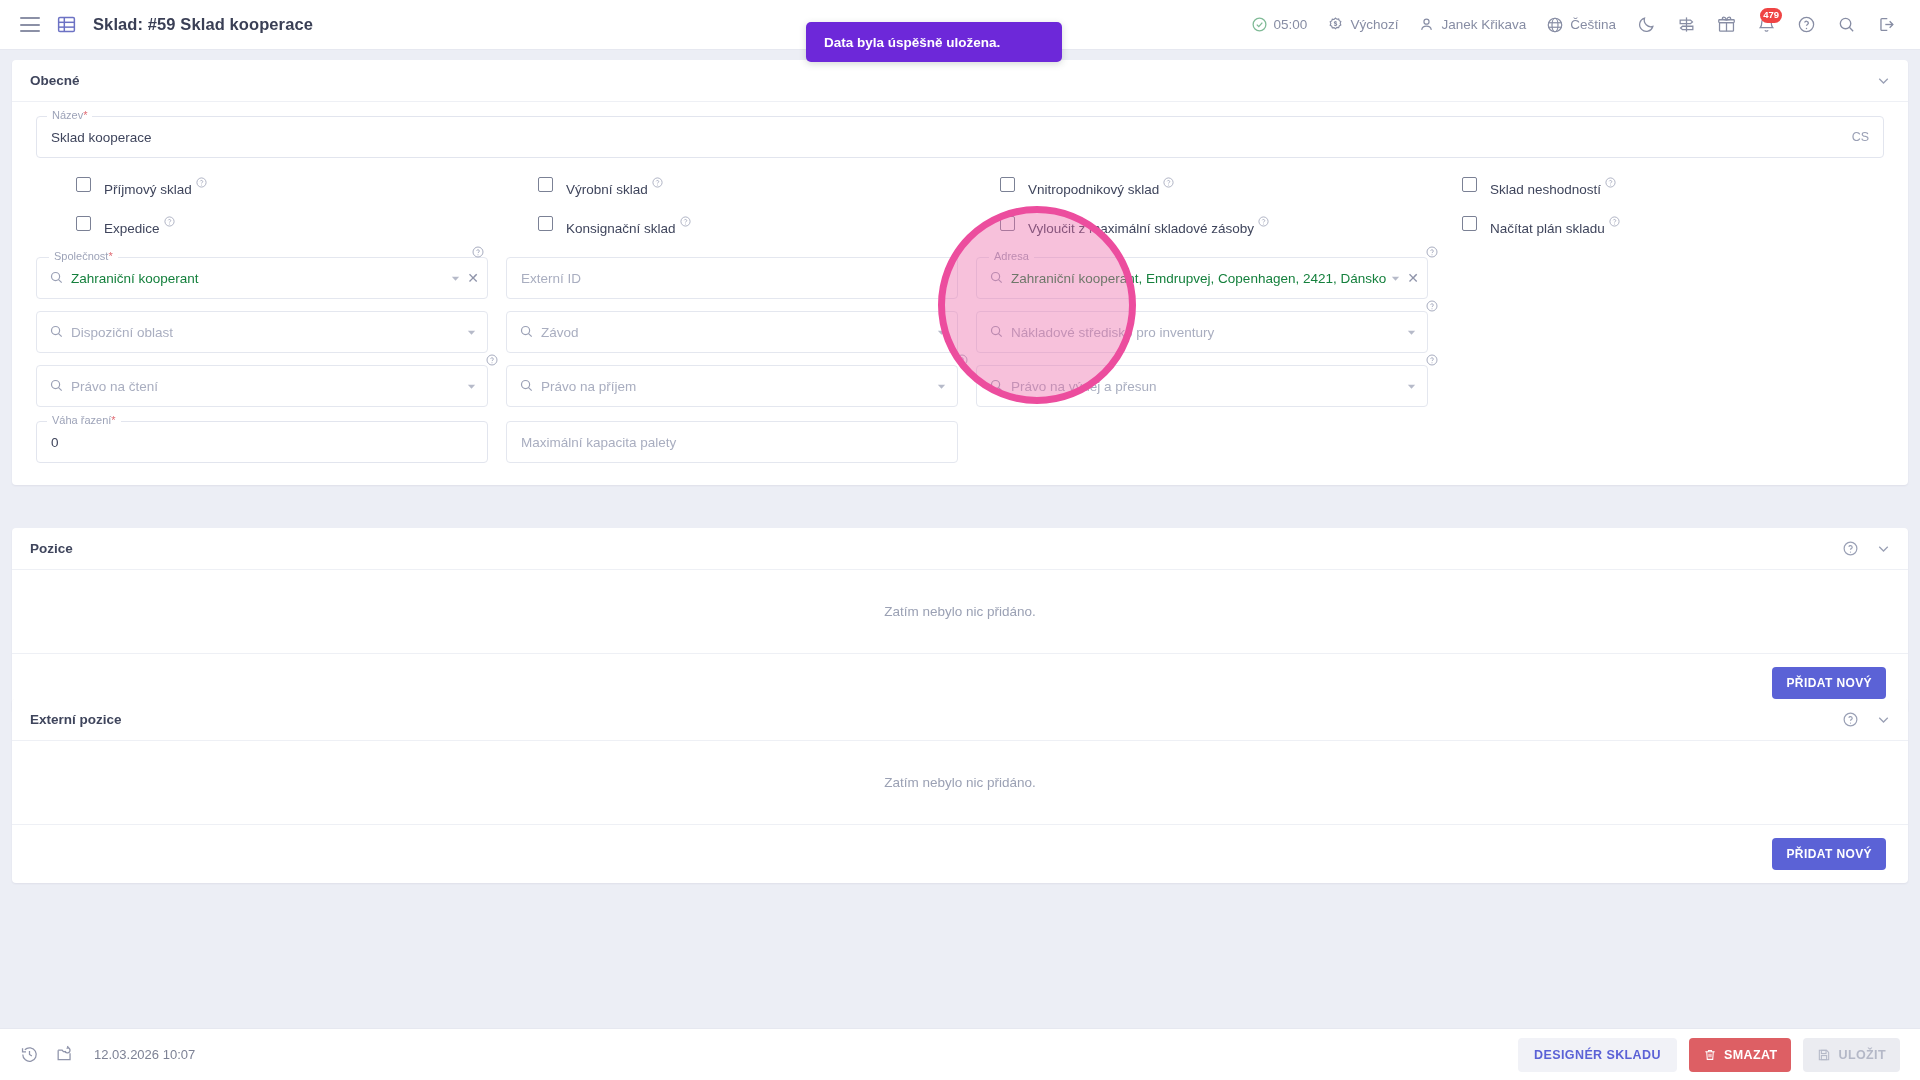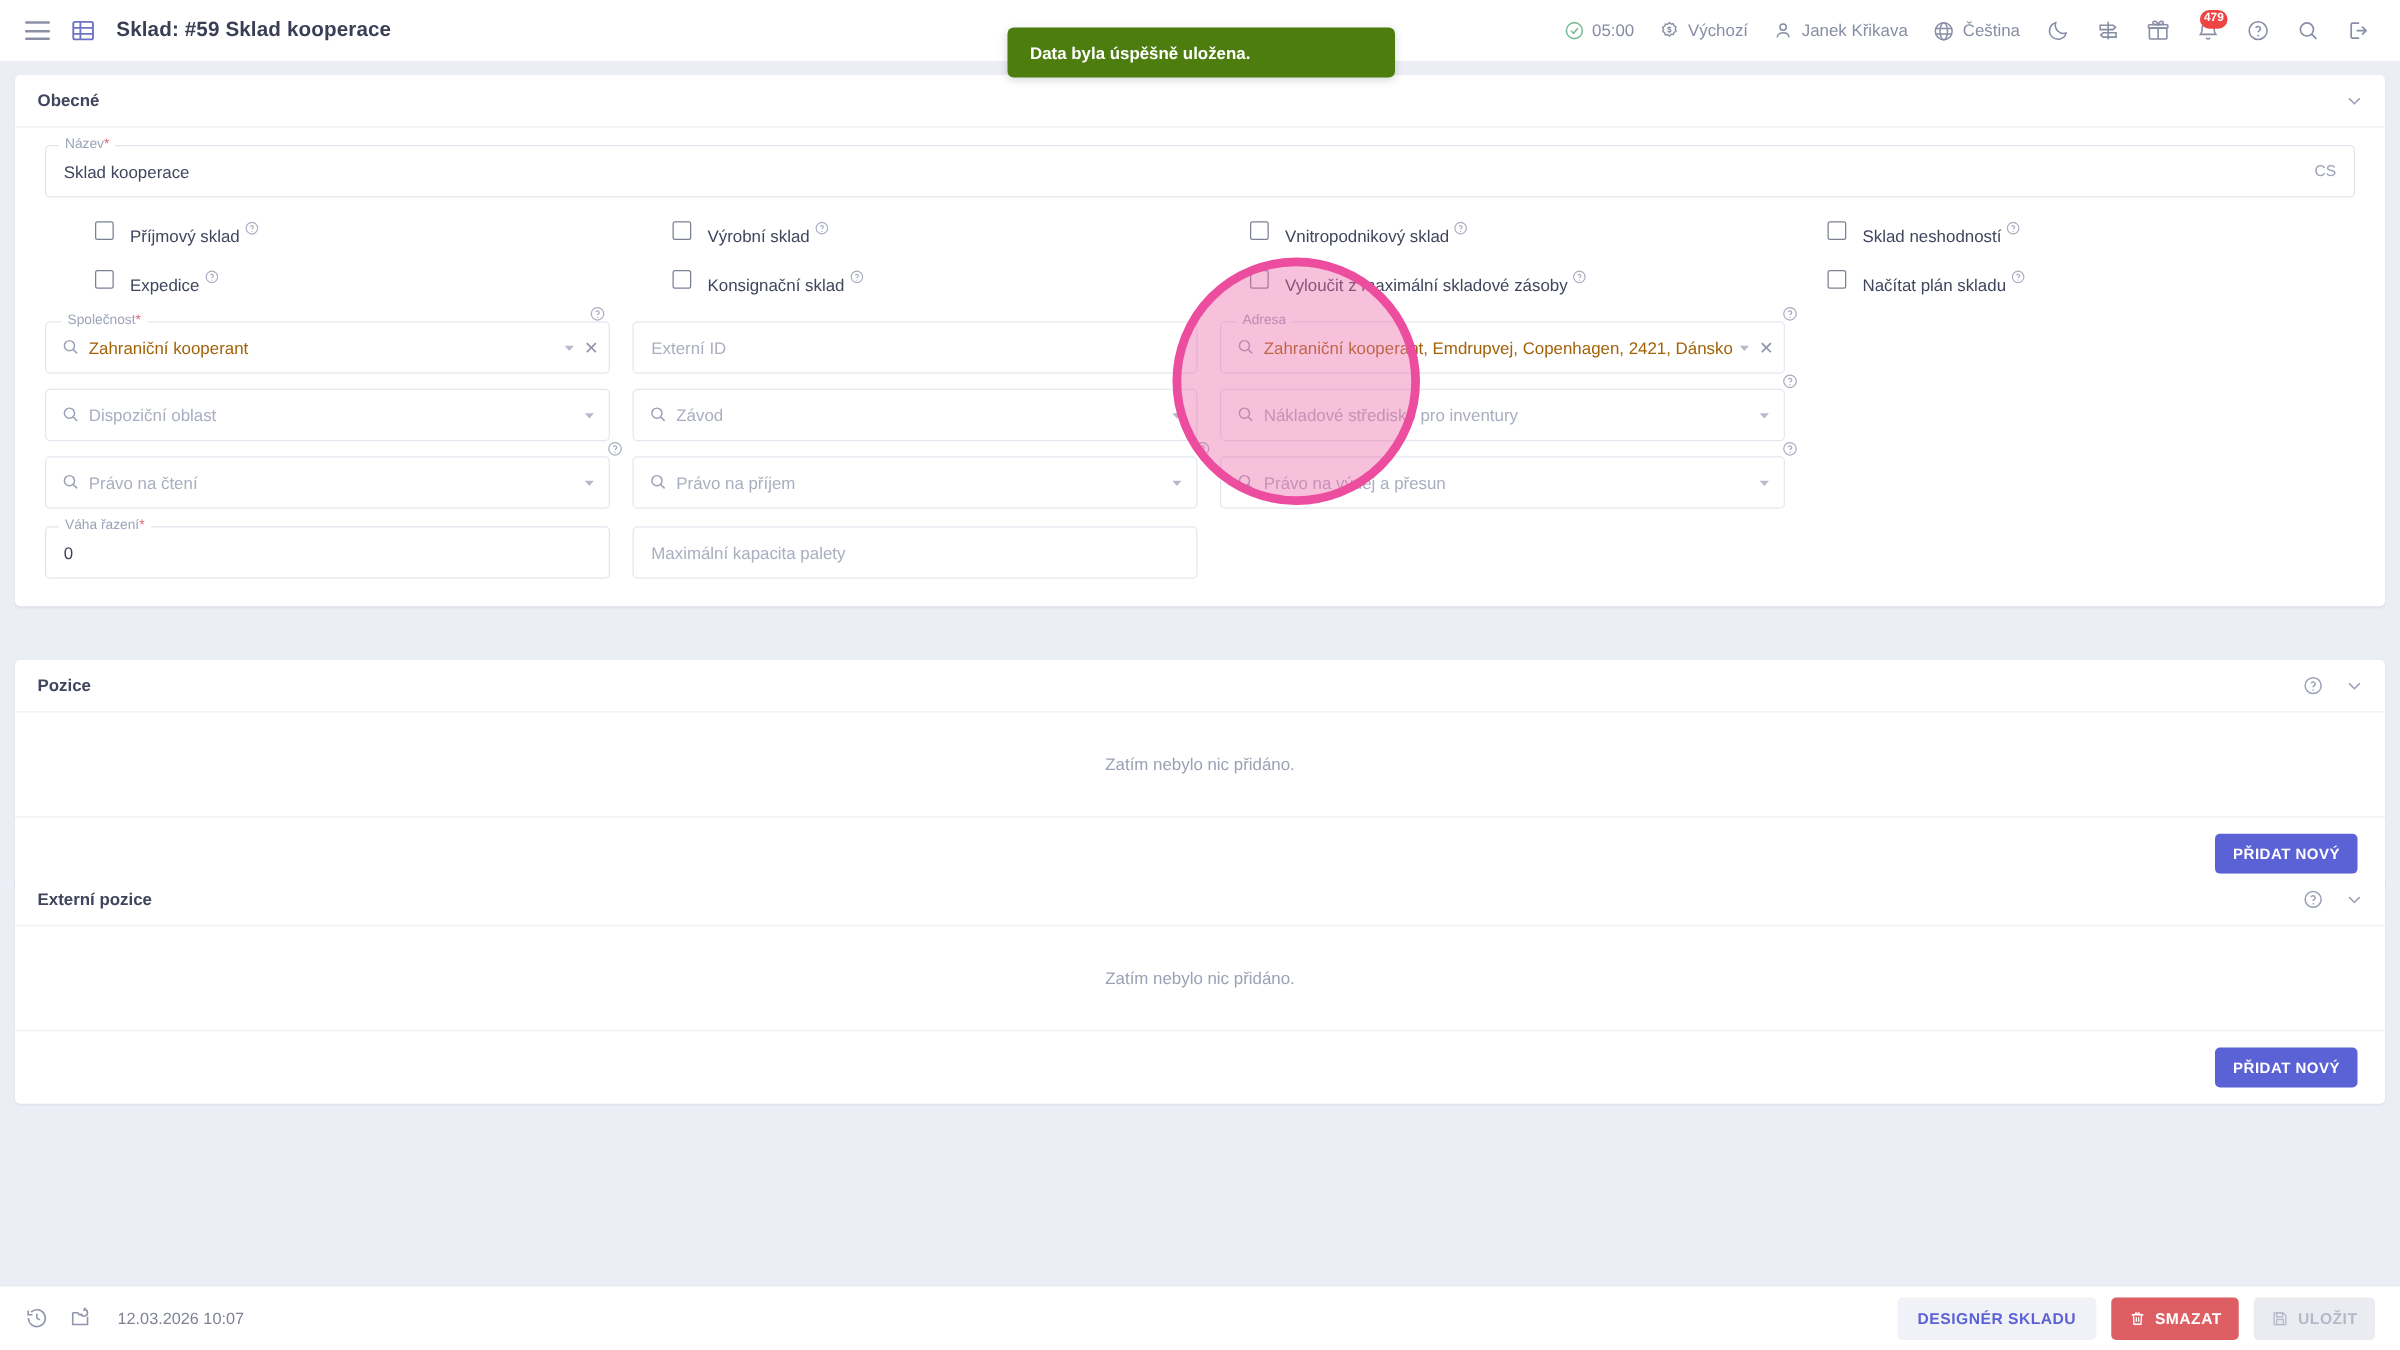--- a/index.html
+++ b/index.html
@@ -48,22 +48,22 @@
     min-width: 19px; height: 15px; padding: 0 3px;
     background: #ef4444; color: #fff;
     border-radius: 8px; font-size: 9.5px; font-weight: 700;
     display: flex; align-items: center; justify-content: center;
     line-height: 1;
   }
 
   
   .toast {
     position: absolute; top: 22px; left: 806px;
-    width: 310px; height: 40px;
-    background: #4d7c0f; border-radius: 5px;
+    width: 256px; height: 40px;
+    background: #6d28d9; border-radius: 5px;
     display: flex; align-items: center;
     padding-left: 18px;
     color: #ffffff; font-size: 13.5px; font-weight: 700;
     box-shadow: 0 2px 7px rgba(60,80,70,.22);
     z-index: 40;
   }
 
   
   .content { position: absolute; top: 50px; left: 0; width: 1920px; height: 980px; }
   .card {
@@ -123,21 +123,21 @@
   .grid3 { display: flex; gap: 18px; margin-top: 14px; }
   .col3 { width: 452px; position: relative; }
 
   .sfield {
     position: relative; height: 42px;
     border: 1px solid #e4e7ef; border-radius: 4px; background: #fff;
   }
   .sfield .mag { position: absolute; left: 12px; top: 12px; color: #9aa0b5; }
   .sfield .txt {
     position: absolute; left: 34px; top: 0; height: 100%;
-    display: flex; align-items: center; font-size: 13.5px; color: #a16207;
+    display: flex; align-items: center; font-size: 13.5px; color: #15803d;
     white-space: nowrap;
   }
   .sfield .txt.ph { color: #a9aec0; }
   .sfield .caret {
     position: absolute; right: 26px; top: 0; height: 100%;
     display: flex; align-items: center; color: #b6bac9; cursor: pointer;
   }
   .sfield .clear {
     position: absolute; right: 8px; top: 0; height: 100%;
     display: flex; align-items: center; color: #8f94aa; font-size: 14px; cursor: pointer;

